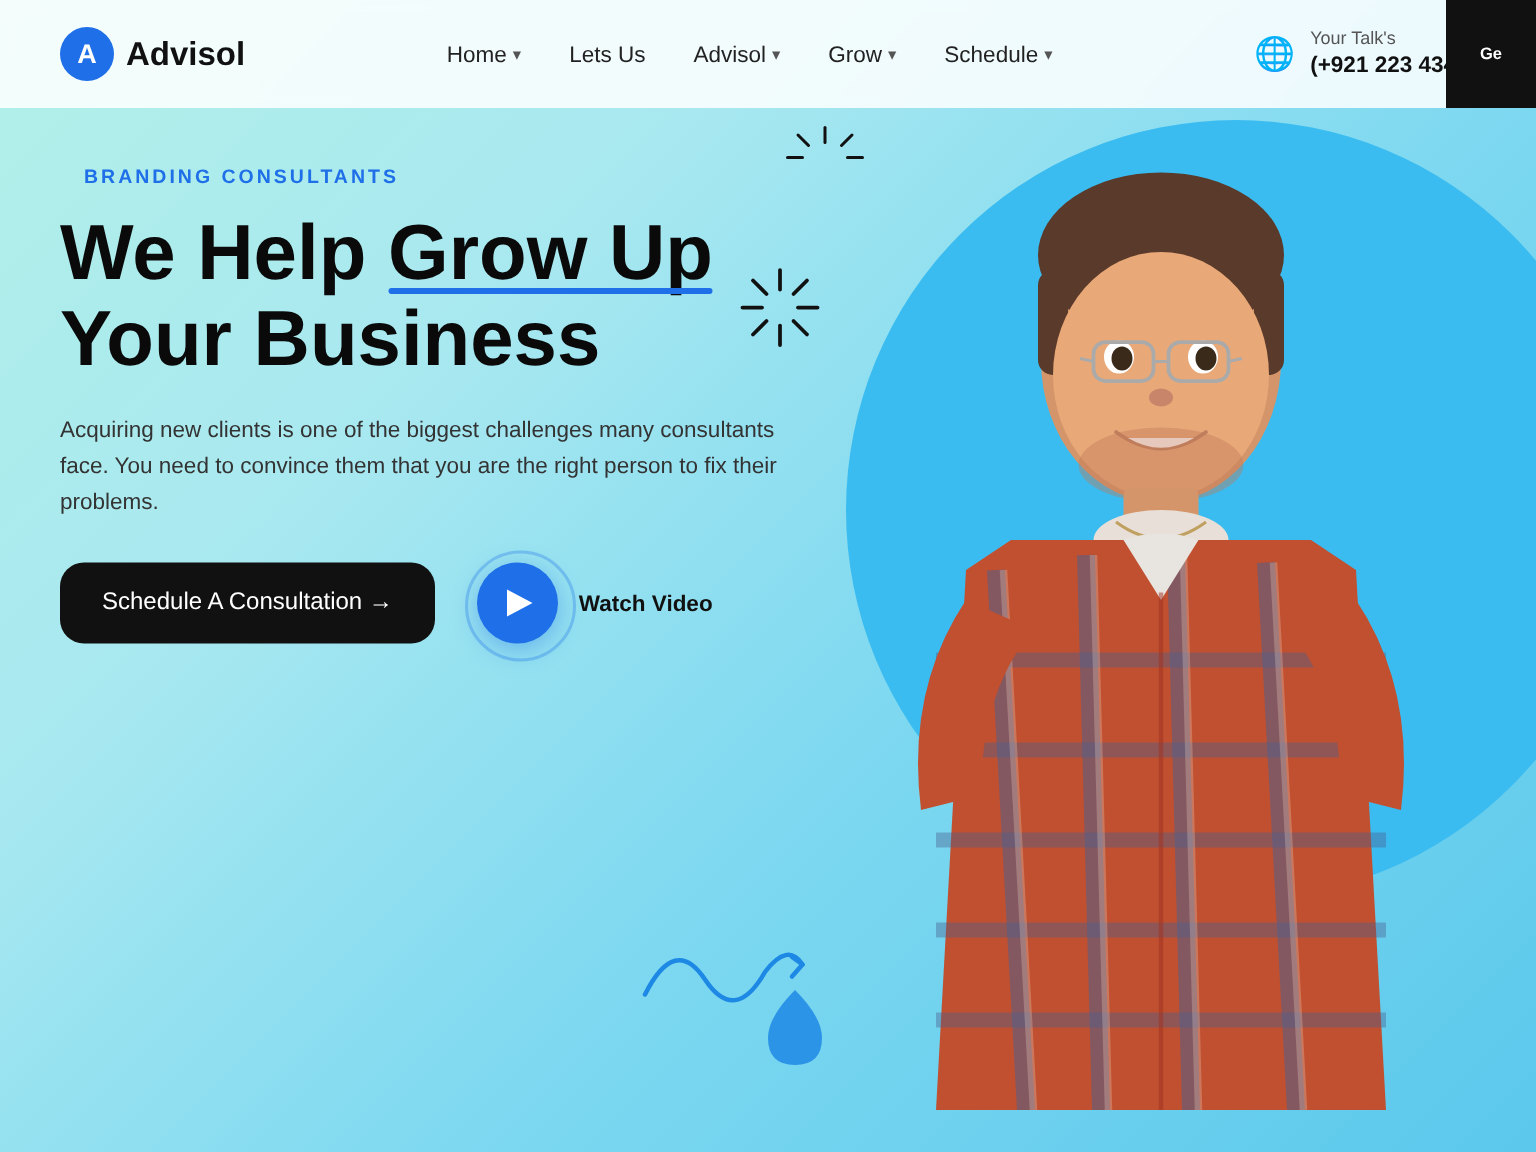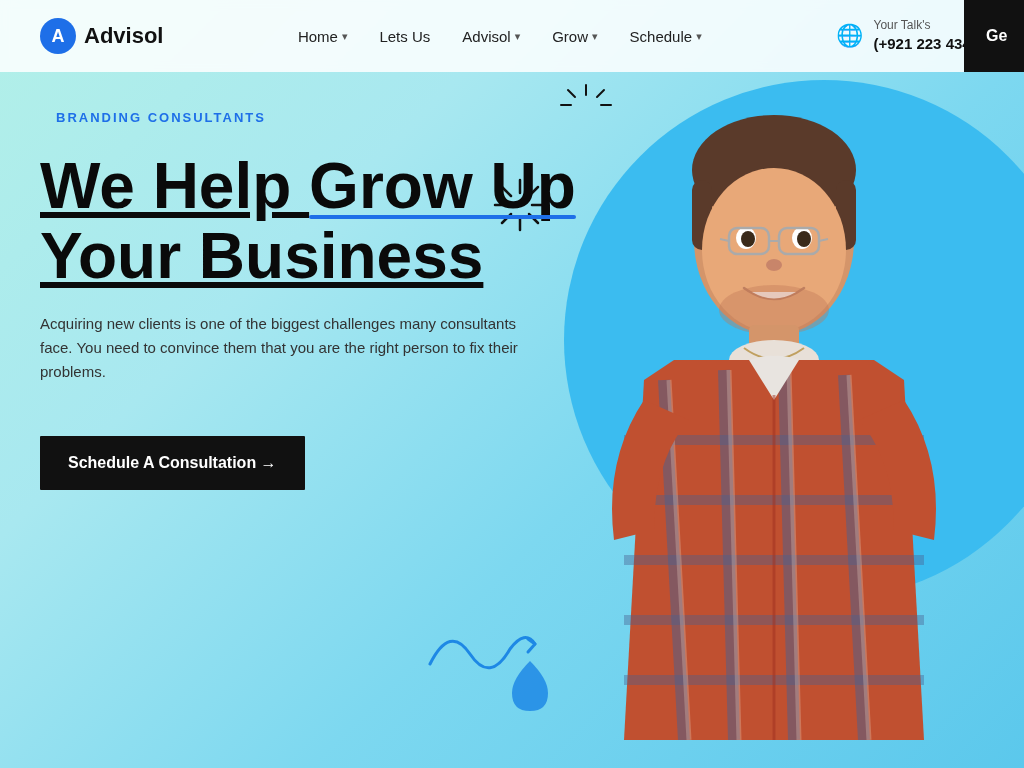--- a/index.html
+++ b/index.html
@@ -106,21 +106,21 @@
       font-size: 15px;
       font-weight: 700;
       color: #111;
     }
 
     .get-btn {
       background: #111;
       color: white;
       border: none;
       padding: 14px 22px;
-      font-size: 16px;
+      font-size: 11px;
       font-weight: 600;
       cursor: pointer;
       height: 72px;
       position: absolute;
       right: 0;
       top: 0;
       width: 60px;
       overflow: hidden;
     }
 
@@ -132,31 +132,30 @@
       max-width: 600px;
       z-index: 5;
     }
 
     .branding-label {
       font-size: 13px;
       font-weight: 700;
       letter-spacing: 2px;
       color: #1e6fe8;
       text-transform: uppercase;
-      margin-bottom: 26px;
+      margin-bottom: 16px;
       padding-left: 16px;
     }
 
     .hero-title {
-      font-size: 64px;
+      font-size: 52px;
       font-weight: 800;
       color: #0a0a0a;
       line-height: 1.1;
       margin-bottom: 20px;
-      text-decoration: underline;
     }
 
     .hero-title .highlight {
       position: relative;
       display: inline-block;
     }
 
     .hero-title .highlight::after {
       content: '';
       position: absolute;
@@ -166,37 +165,37 @@
       height: 4px;
       background: #1e6fe8;
       border-radius: 2px;
     }
 
     .hero-description {
       font-size: 15px;
       color: #333;
       line-height: 1.6;
       max-width: 500px;
-      margin-bottom: 52px;
+      margin-bottom: 28px;
     }
 
     .hero-actions {
       display: flex;
       align-items: center;
       gap: 28px;
     }
 
     .schedule-btn {
       background: #111;
       color: white;
       border: none;
       padding: 18px 28px;
       font-size: 16px;
-      font-weight: 700;
-      border-radius: 1px;
+      font-weight: 400;
+      border-radius: 16px;
       cursor: pointer;
       display: flex;
       align-items: center;
       gap: 8px;
     }
 
     .watch-video-group {
       display: flex;
       align-items: center;
       gap: 14px;
@@ -452,16 +451,20 @@
         <line x1="48" y1="10" x2="41" y2="17" stroke="#111" stroke-width="2" stroke-linecap="round"></line>
       </svg>
       <br>Your Business
     </h1>
 
     <p class="hero-description">Acquiring new clients is one of the biggest challenges many consultants face. You need to convince them that you are the right person to fix their problems.</p>
 
     <div class="hero-actions">
       <button class="schedule-btn">Schedule A Consultation →</button>
 
+      <div class="watch-video-group">
+        <div class="play-btn"></div>
+        <span class="watch-label">Watch Video</span>
+      </div>
     </div>
   </div>
 
 </div>
 
 </body></html>

